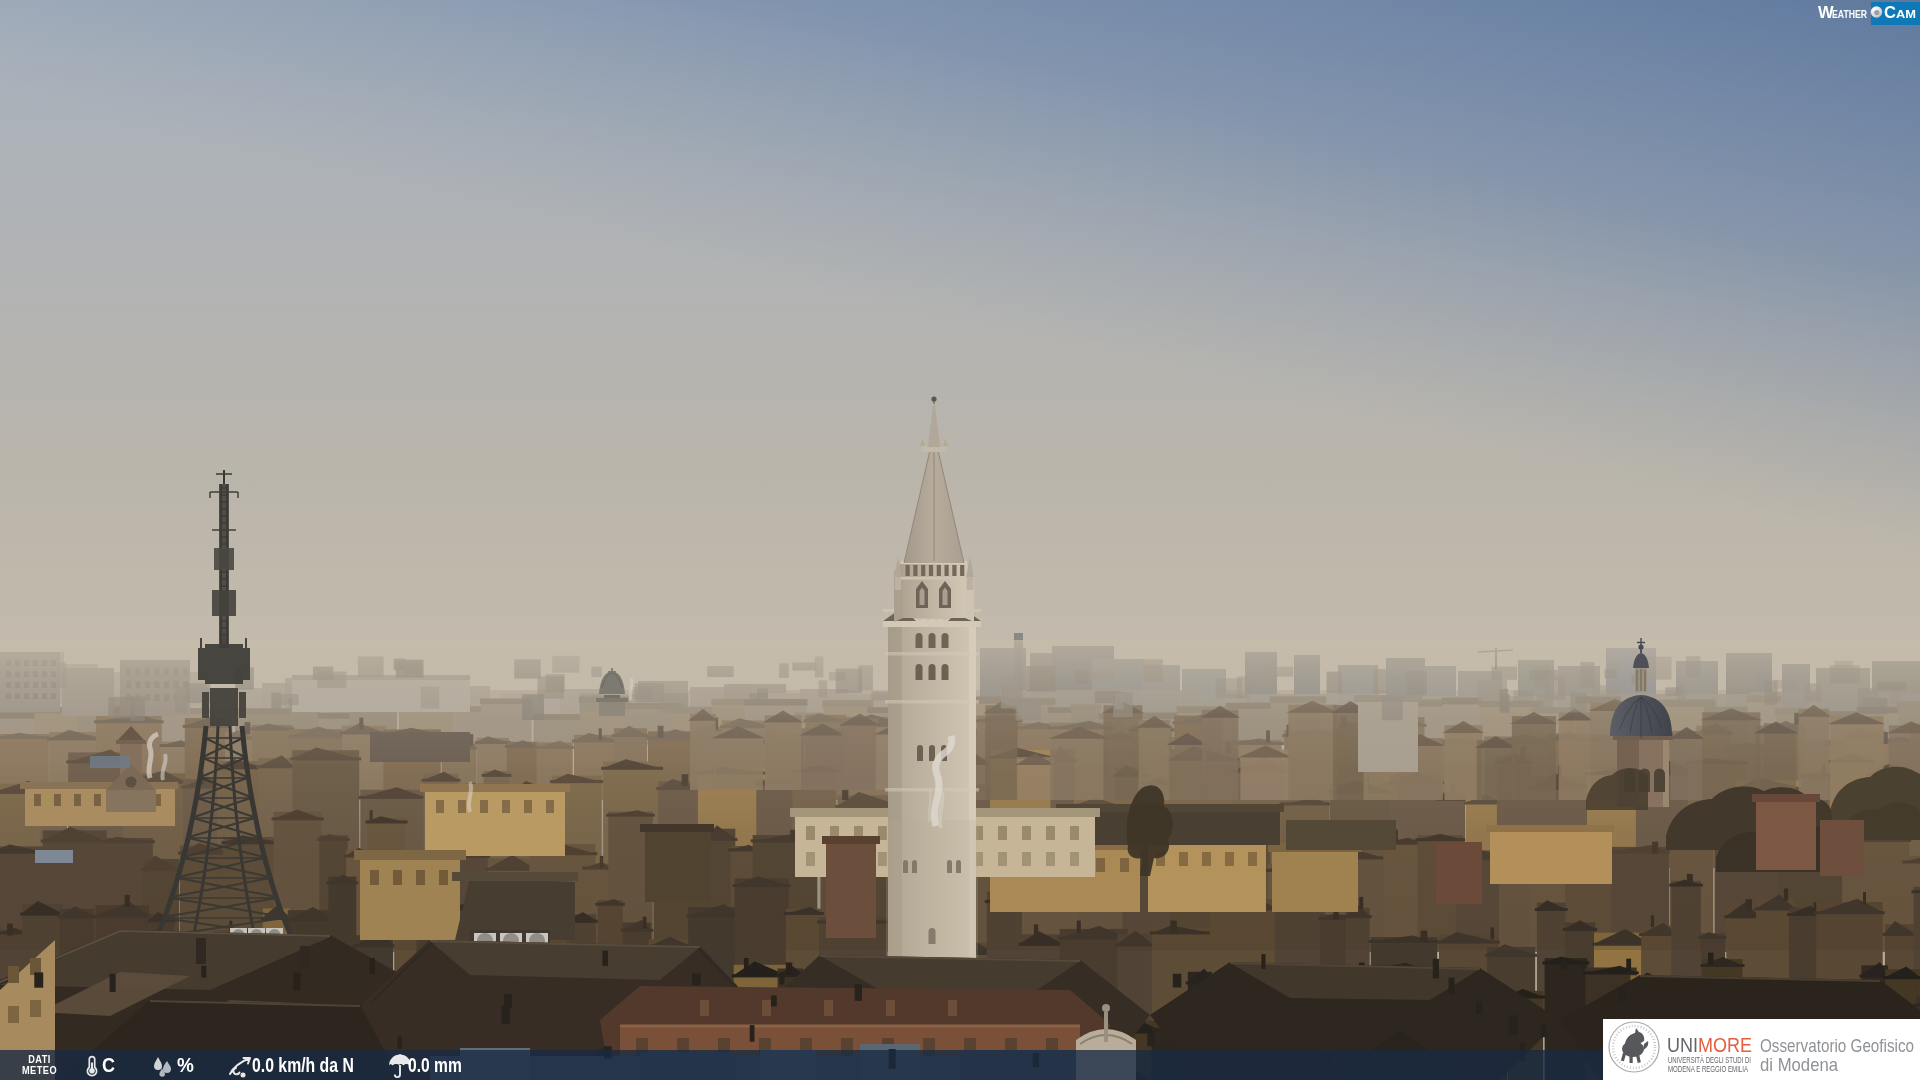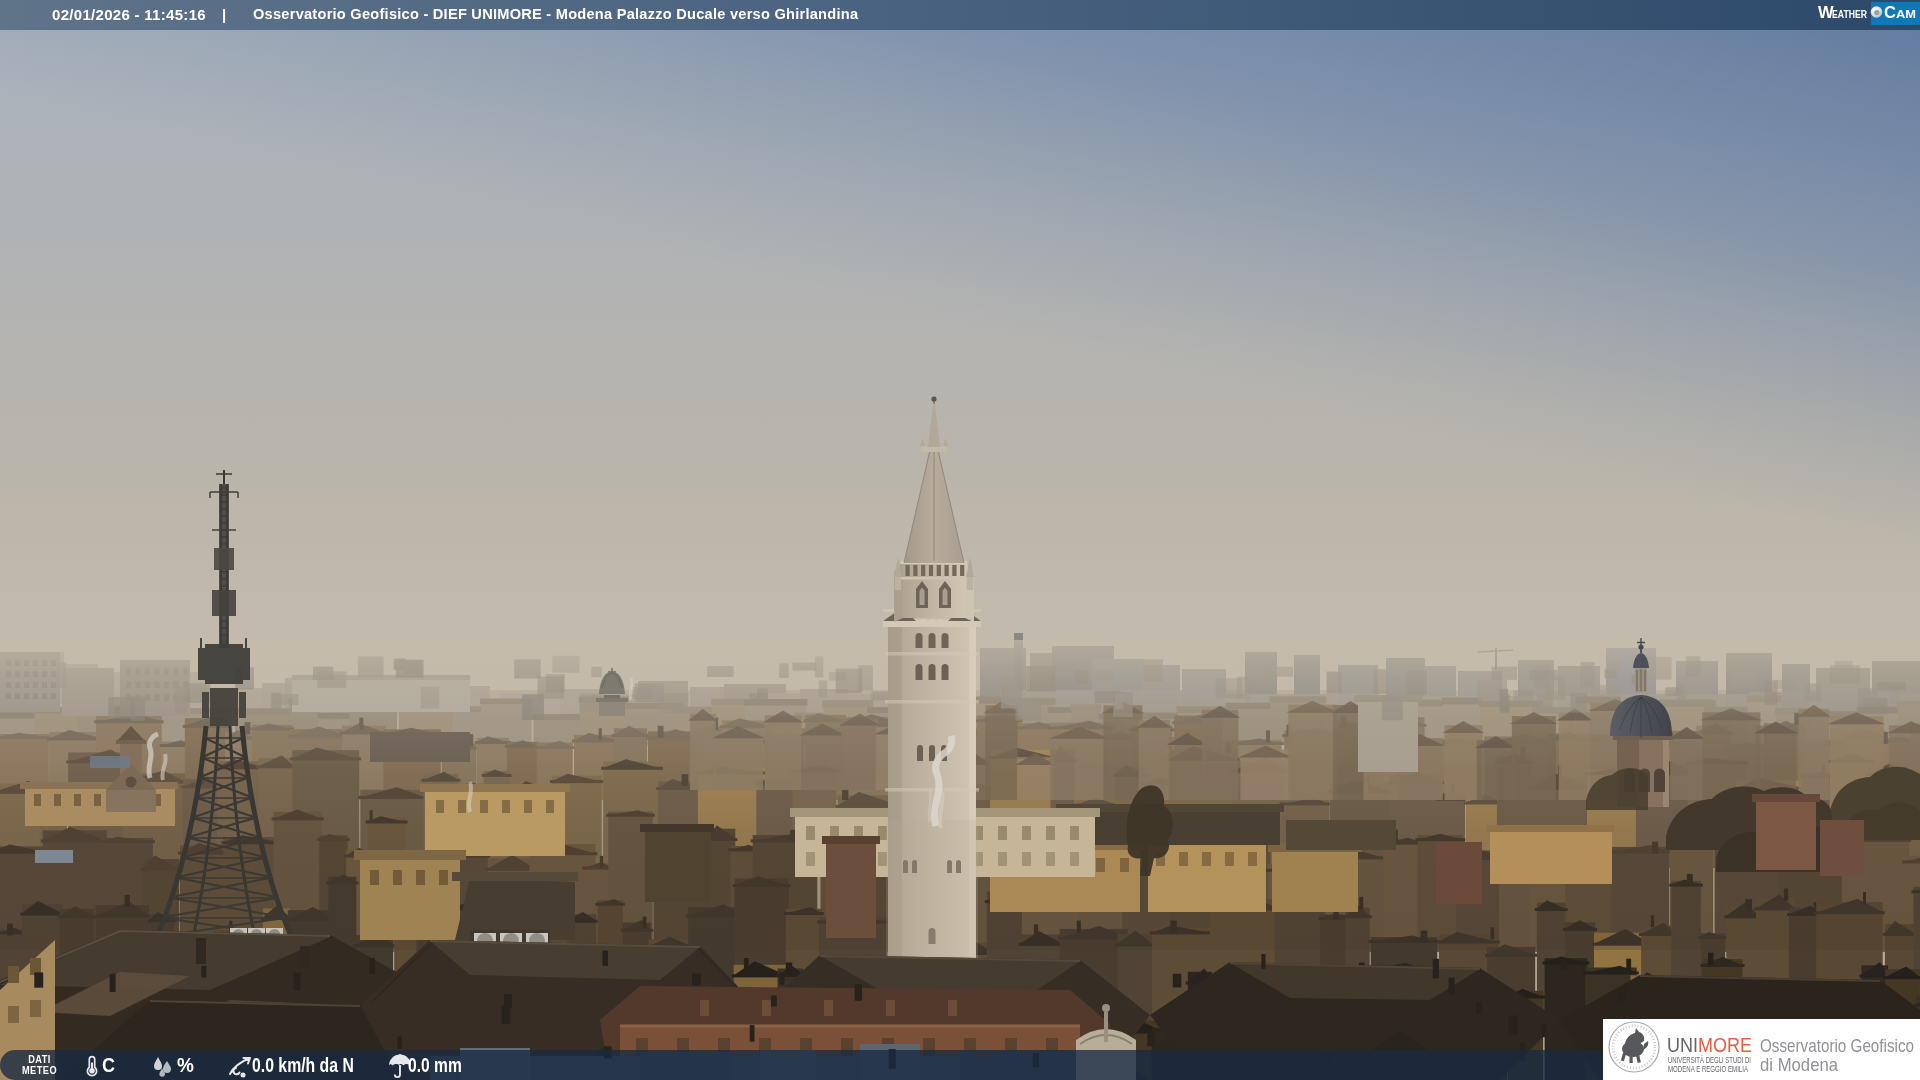--- a/index.html
+++ b/index.html
@@ -1,21 +1,21 @@
 <!DOCTYPE html>
 <html><head><meta charset="utf-8">
 <style>
 html,body{margin:0;padding:0;width:1920px;height:1080px;overflow:hidden;background:#3a332b;}
 #stage{position:relative;width:1920px;height:1080px;font-family:"Liberation Sans",sans-serif;}
 #scene{position:absolute;left:0;top:0;}
 .bar-top{position:absolute;left:0;top:0;width:1920px;height:30px;
   background:linear-gradient(90deg,#5f7389 0%,#4a6381 45%,#2d4969 100%);}
 .bar-top .t{position:absolute;top:6px;color:#fff;font-weight:bold;font-size:15px;letter-spacing:0.3px;white-space:pre;}
 .bar-top .t2{position:absolute;top:6px;color:#fff;font-weight:bold;font-size:14.6px;letter-spacing:0.25px;white-space:pre;}
-.bar-bot{position:absolute;left:0;top:1050px;width:1920px;height:30px;background:rgba(24,42,66,0.78);border-radius:15px;}
+.bar-bot{position:absolute;left:0;top:1050px;width:1920px;height:30px;background:rgba(24,42,66,0.78);}
 .bot-t{position:absolute;color:#fff;font-weight:bold;}
 .unibox{position:absolute;left:1603px;top:1019px;width:317px;height:61px;background:#fff;}
 </style></head>
 <body>
 <div id="stage">
 <div id="scene"><svg width="1920" height="1080" viewBox="0 0 1920 1080" xmlns="http://www.w3.org/2000/svg">
 <defs>
 <linearGradient id="sky" x1="0" y1="0" x2="0" y2="1">
  <stop offset="0" stop-color="#a7b1bd"></stop>
  <stop offset="0.32" stop-color="#b1b3b4"></stop>
@@ -1562,25 +1562,20 @@
 <path d="M1666,836 C1672,812 1690,800 1712,799 C1724,786 1748,783 1764,791 C1780,784 1800,787 1808,798 C1820,797 1828,802 1831,810 L1834,850 L1666,850 Z" fill="#42382b"></path>
 <path d="M1716,858 C1722,840 1738,831 1756,832 C1768,822 1790,821 1803,829 C1816,824 1829,827 1834,837 L1837,872 L1716,872 Z" fill="#3a3226"></path>
 <path d="M1586,800 C1590,784 1600,776 1612,775 C1620,767 1634,766 1642,771 L1648,776 L1648,810 L1586,810 Z" fill="#463d2e" opacity="0.85"></path>
 <rect x="1756.0" y="800.0" width="60.0" height="70.0" fill="#7c5743"></rect>
 <rect x="1752.0" y="794.0" width="68.0" height="8.0" fill="#67483a"></rect>
 <rect x="1820.0" y="820.0" width="44.0" height="56.0" fill="#6e4e3d"></rect>
 <path d="M936,826 C930,806 944,792 937,774 C933,764 939,756 946,752 C951,748 953,742 951,736" fill="none" stroke="#ded9d0" stroke-width="7" opacity="0.8"></path>
 <path d="M941,828 C937,814 945,804 942,792" fill="none" stroke="#d8d3ca" stroke-width="4" opacity="0.5"></path>
 <path d="M930,822 C927,810 933,800 930,790" fill="none" stroke="#d5d0c7" stroke-width="3" opacity="0.4"></path>
 </svg></div>
-<div class="bar-top">
-  <span class="t" style="left:52px;">02/01/2026 - 11:45:16</span>
-  <span class="t" style="left:222px;">|</span>
-  <span class="t2" style="left:253px;">Osservatorio Geofisico - DIEF UNIMORE - Modena Palazzo Ducale verso Ghirlandina</span>
-</div>
 <svg style="position:absolute;left:1810px;top:0;" width="110" height="30" viewBox="0 0 110 30">
 <defs>
 <radialGradient id="lens2" cx="0.35" cy="0.3" r="0.95">
  <stop offset="0" stop-color="#ffffff"></stop>
  <stop offset="0.5" stop-color="#dcdee0"></stop>
  <stop offset="1" stop-color="#9fa4a8"></stop>
 </radialGradient>
 </defs>
 <rect x="61" y="2" width="49" height="23" fill="#0f78b6"></rect>
 <text x="8" y="18" font-family="Liberation Sans,sans-serif" font-size="16.5" font-weight="bold" fill="#fff">W</text>

